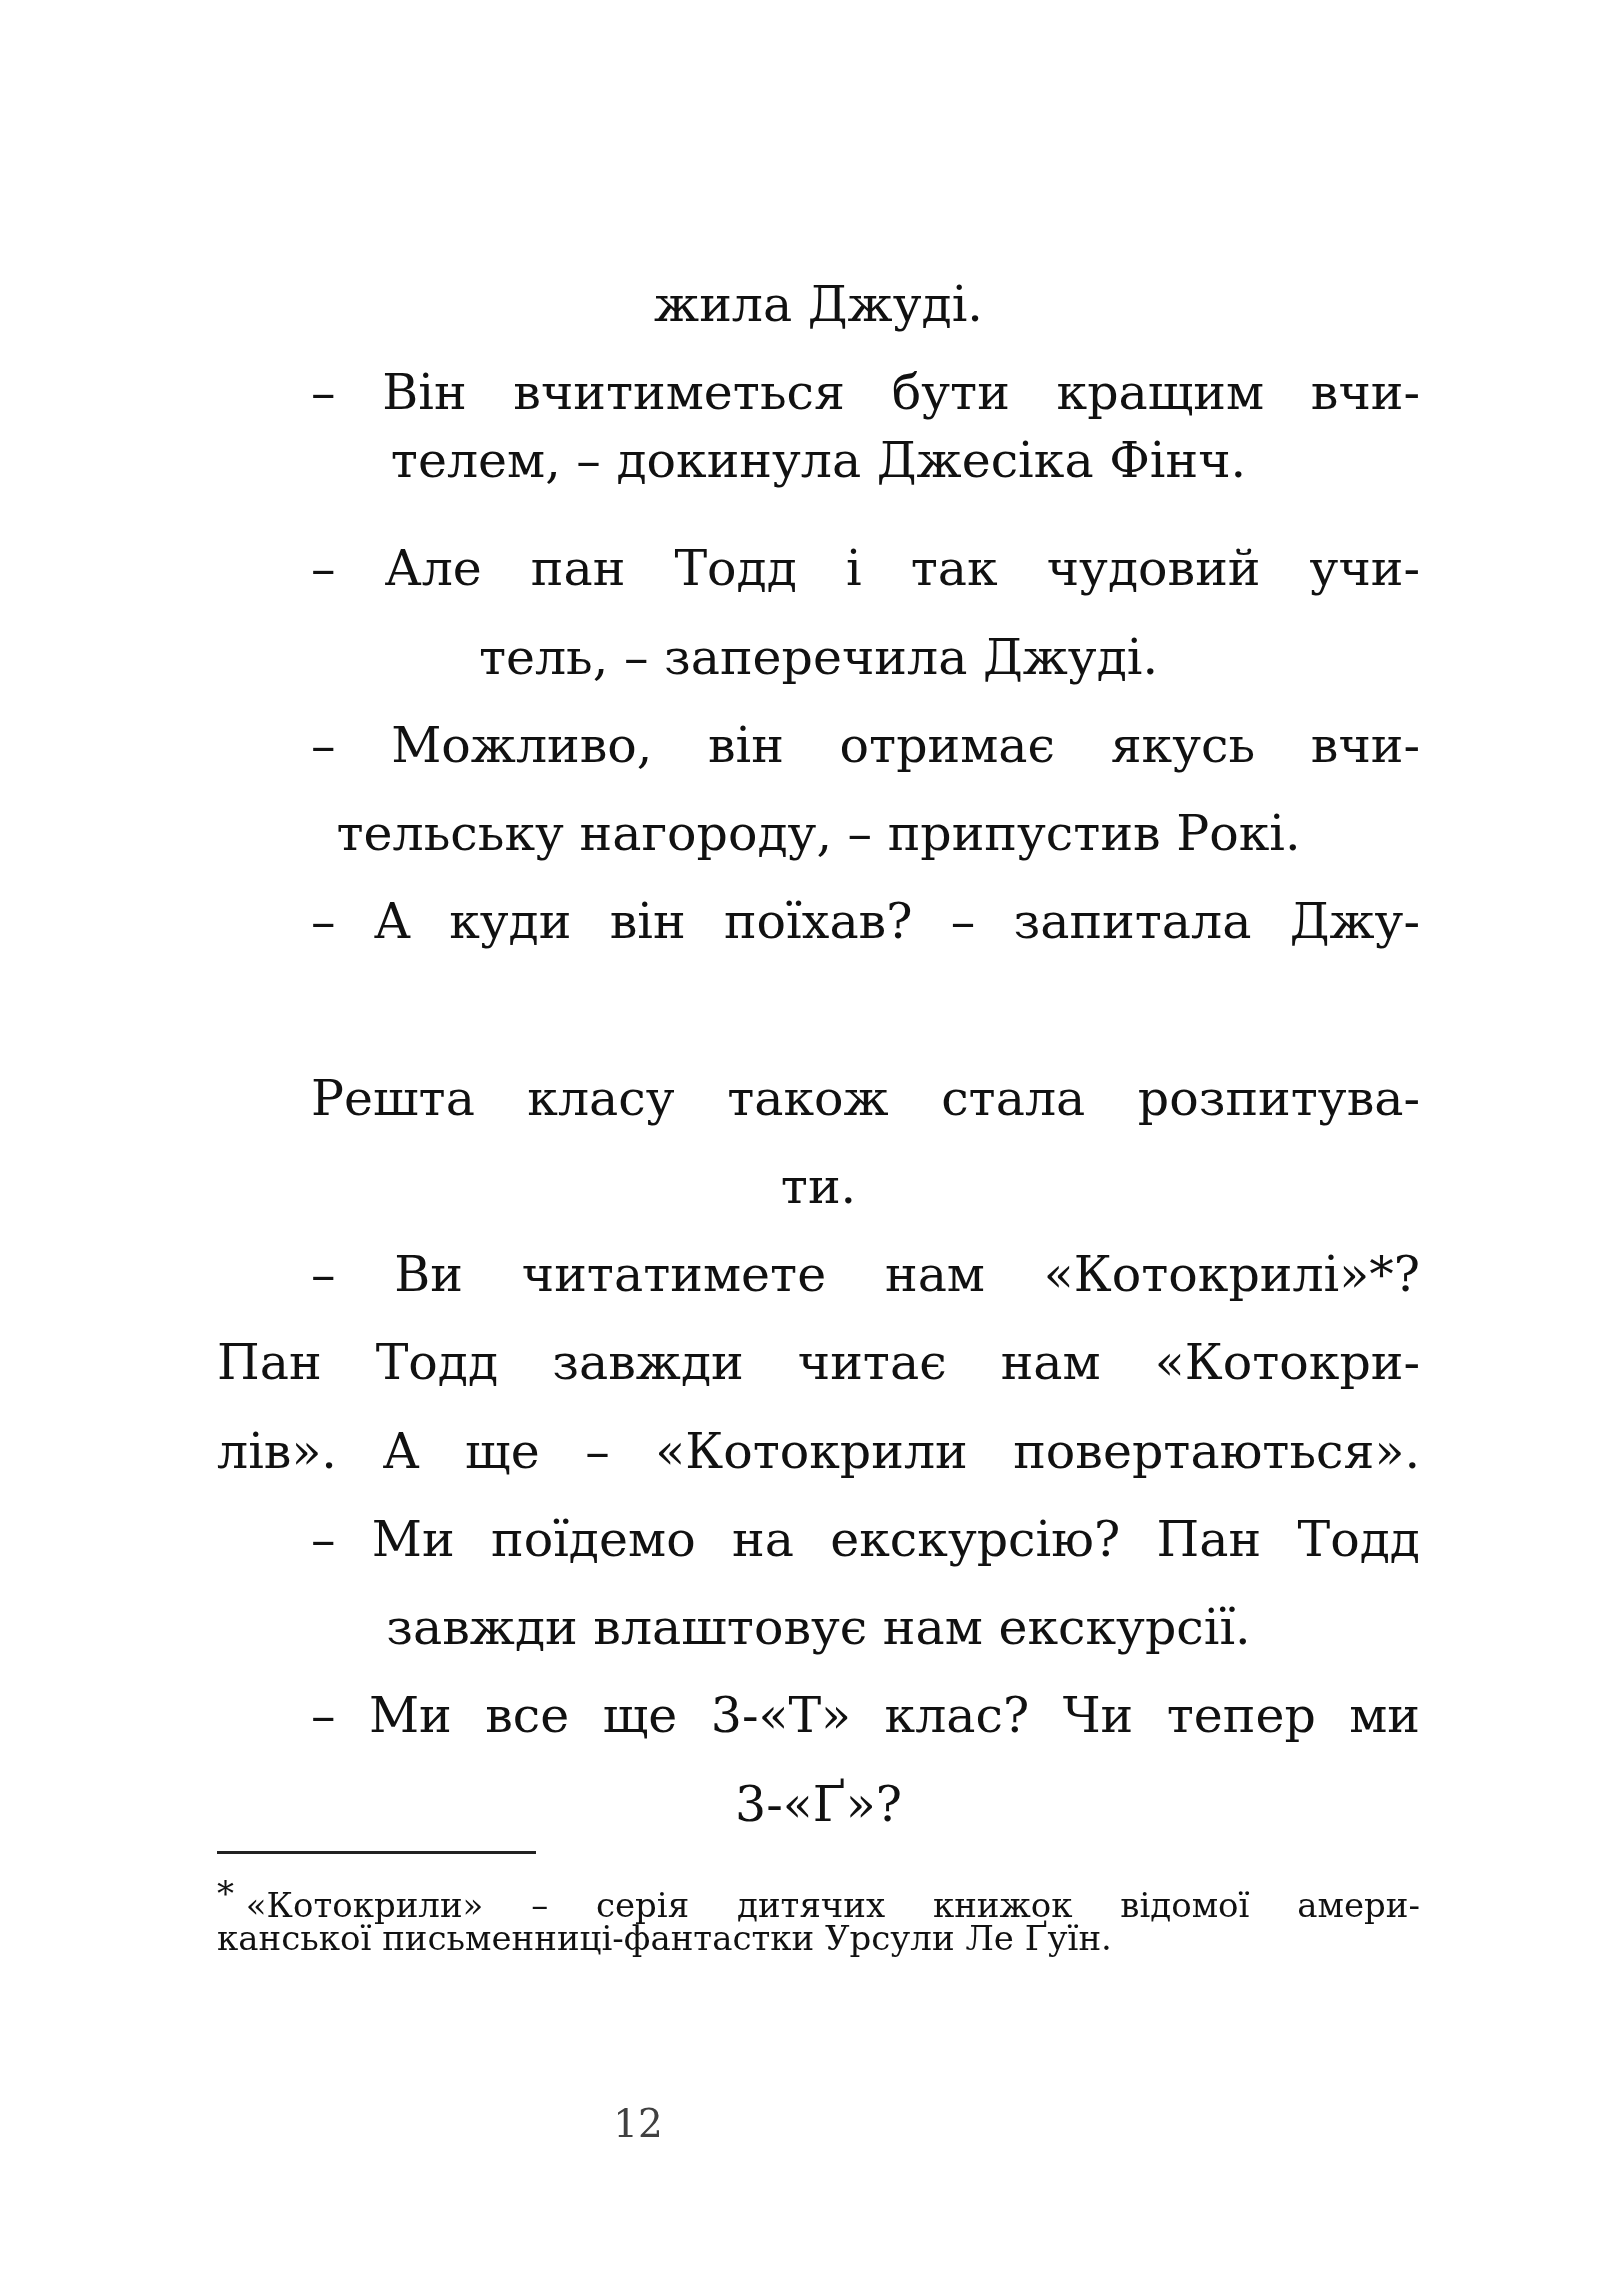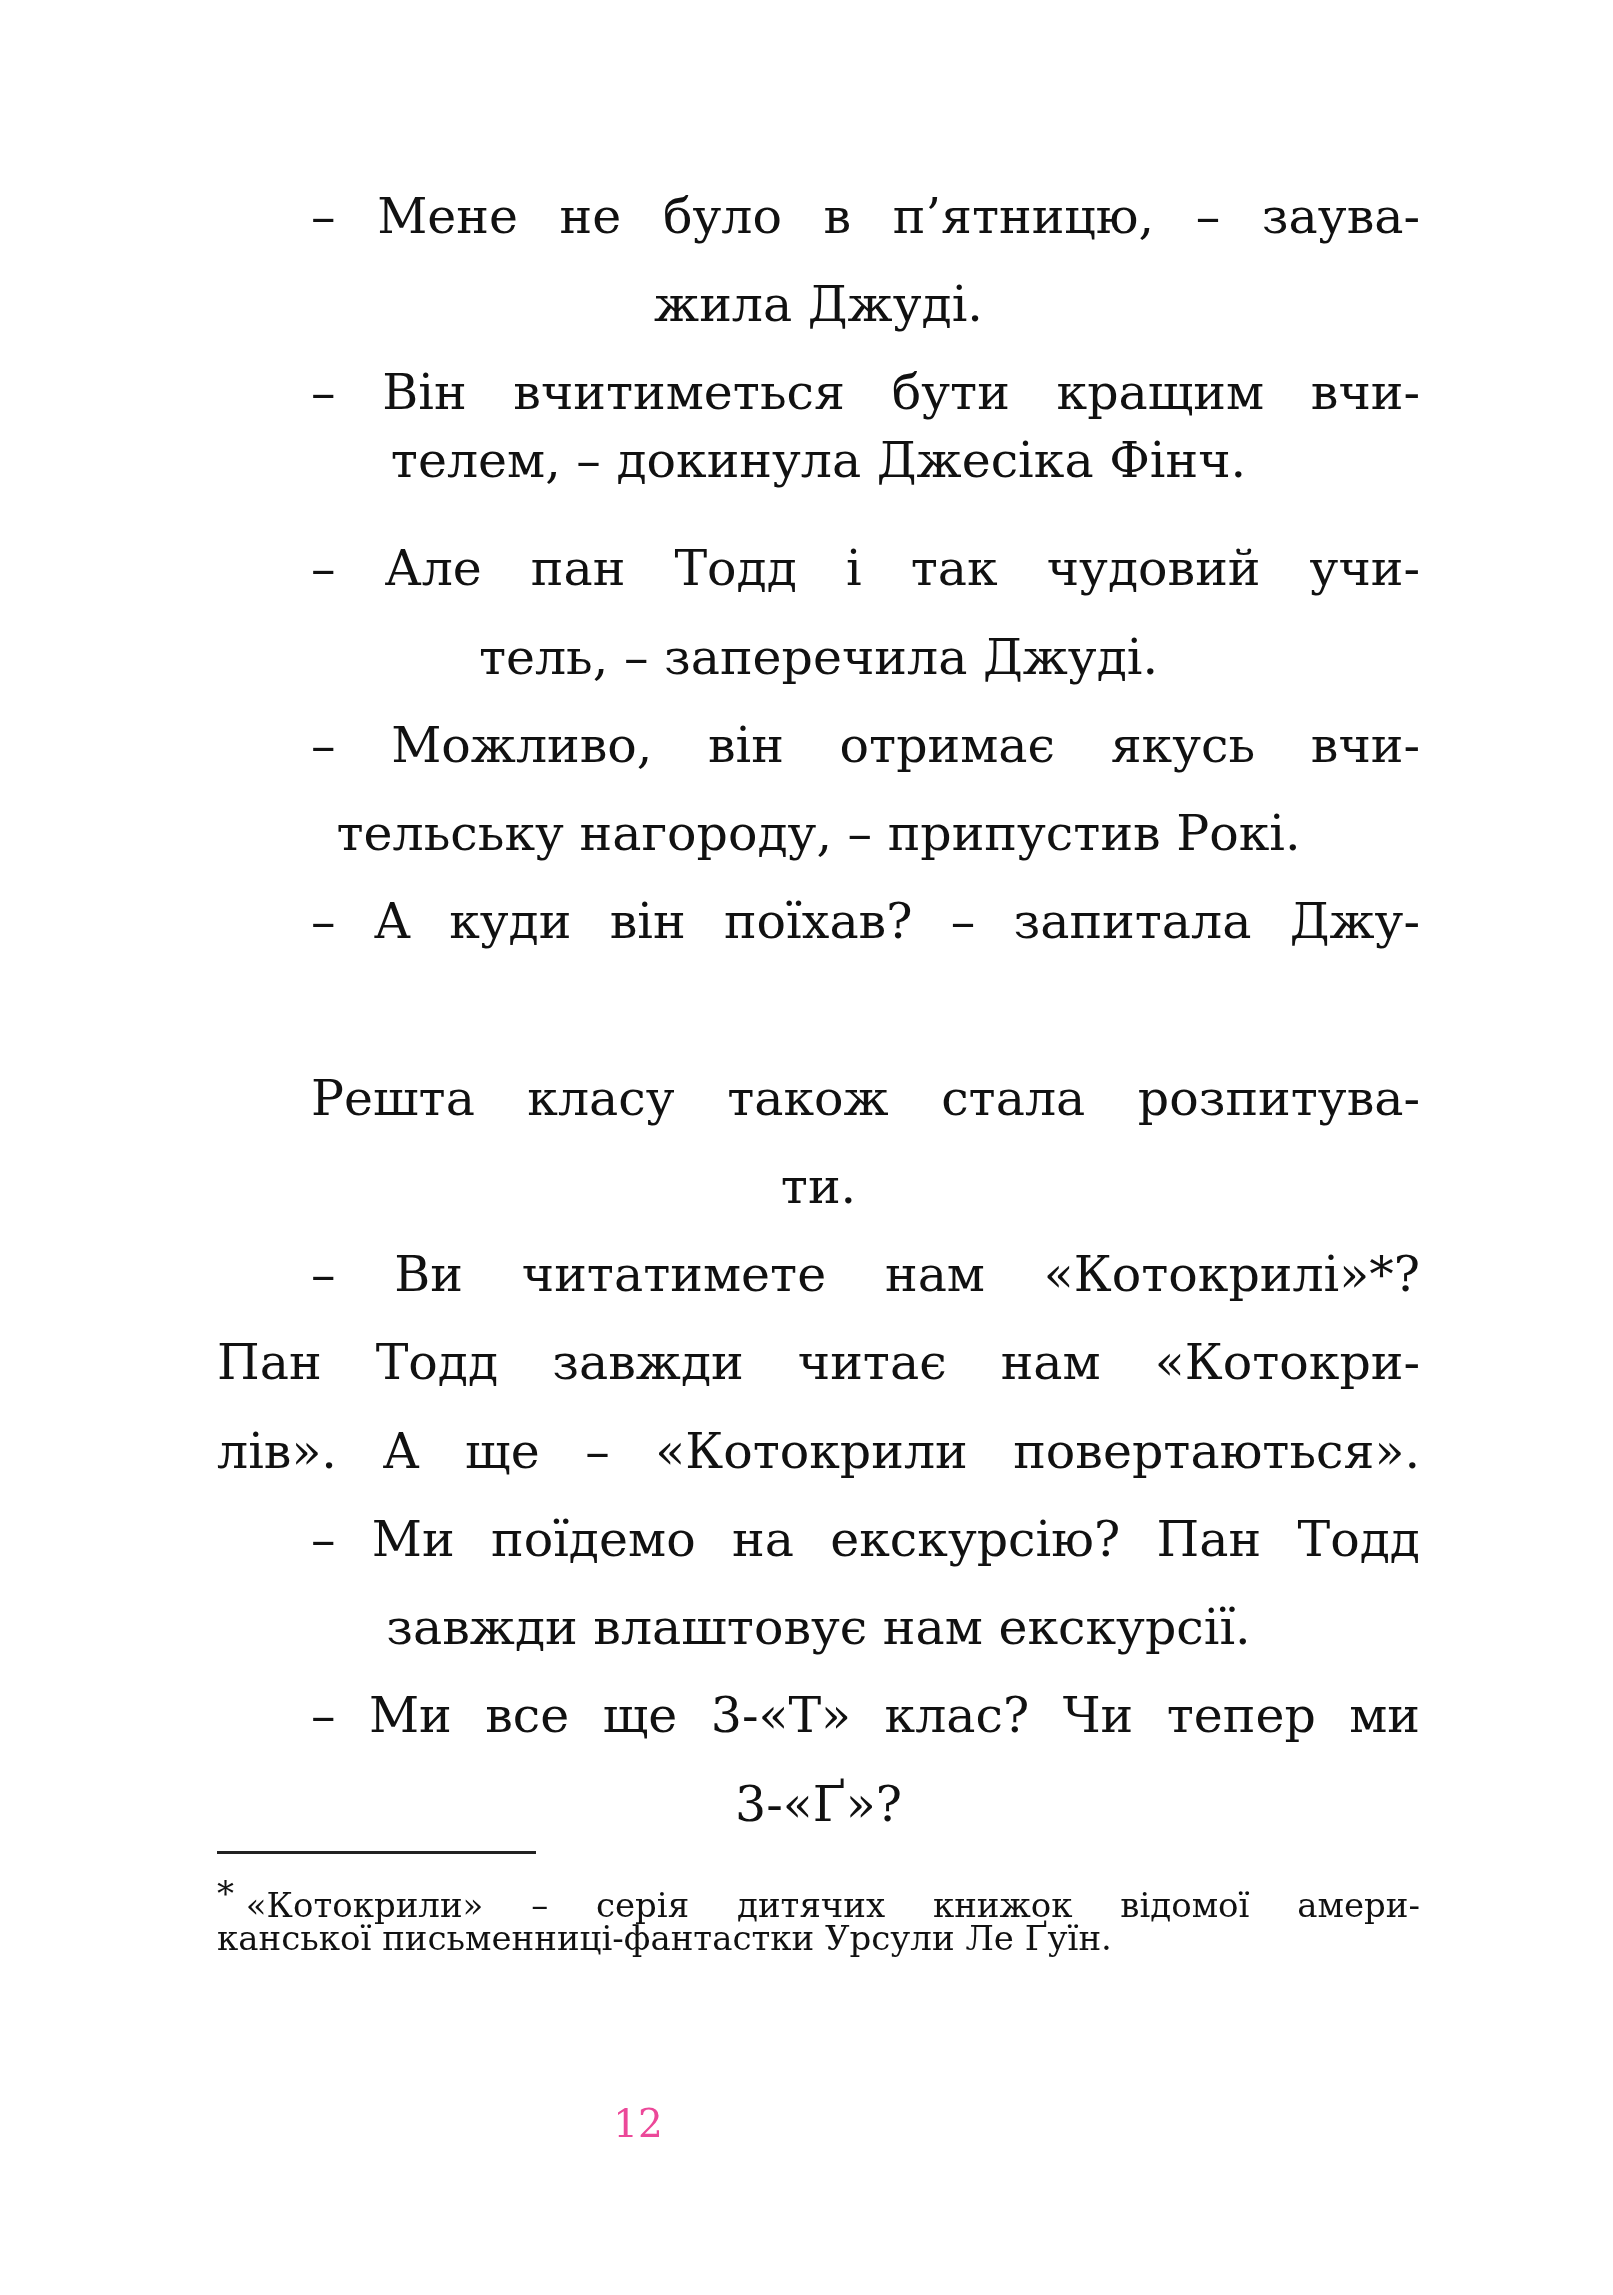--- a/index.html
+++ b/index.html
@@ -11,27 +11,26 @@
     white-space:nowrap; line-height:59px; height:59px;
     transform-origin:left top;
     text-align:center;
   }
   .line.full { text-align:justify; text-align-last:justify; white-space:normal; }
   .line.indent { left:311px; width:1109px; }
   .rule { position:absolute; left:217px; top:1851px; width:319px; height:2.5px; background:#222; }
   .fn { position:absolute; left:217px; width:1203px; font-family:"DejaVu Serif", serif; font-size:34px; color:#111; line-height:42px; }
   .fn.full { text-align:justify; text-align-last:justify; }
   .fn .star { font-size:34px; vertical-align:11.8px; margin-right:11.8px; }
-  .pagenum { position:absolute; left:0; width:1276px; top:2101px; text-align:center; font-family:"DejaVu Serif", serif; font-size:39px; color:#ec4899; }
+  .pagenum { position:absolute; left:0; width:1276px; top:2101px; text-align:center; font-family:"DejaVu Serif", serif; font-size:39px; color:#404040; }
 </style>
 </head>
 <body>
 
 <div class="page">
-  <div class="line indent full" style="top:187px">– Мене не було в п’ятницю, – заува-</div>
   <div class="line" style="top:275px">жила Джуді.</div>
   <div class="line indent full" style="top:363px">– Він вчитиметься бути кращим вчи-</div>
   <div class="line" style="top:431px">телем, – докинула Джесіка Фінч.</div>
   <div class="line indent full" style="top:539px">– Але пан Тодд і так чудовий учи-</div>
   <div class="line" style="top:628px">тель, – заперечила Джуді.</div>
   <div class="line indent full" style="top:716px">– Можливо, він отримає якусь вчи-</div>
   <div class="line" style="top:804px">тельську нагороду, – припустив Рокі.</div>
   <div class="line indent full" style="top:892px">– А куди він поїхав? – запитала Джу-</div>
   <div class="line indent full" style="top:1069px">Решта класу також стала розпитува-</div>
   <div class="line" style="top:1157px">ти.</div>

